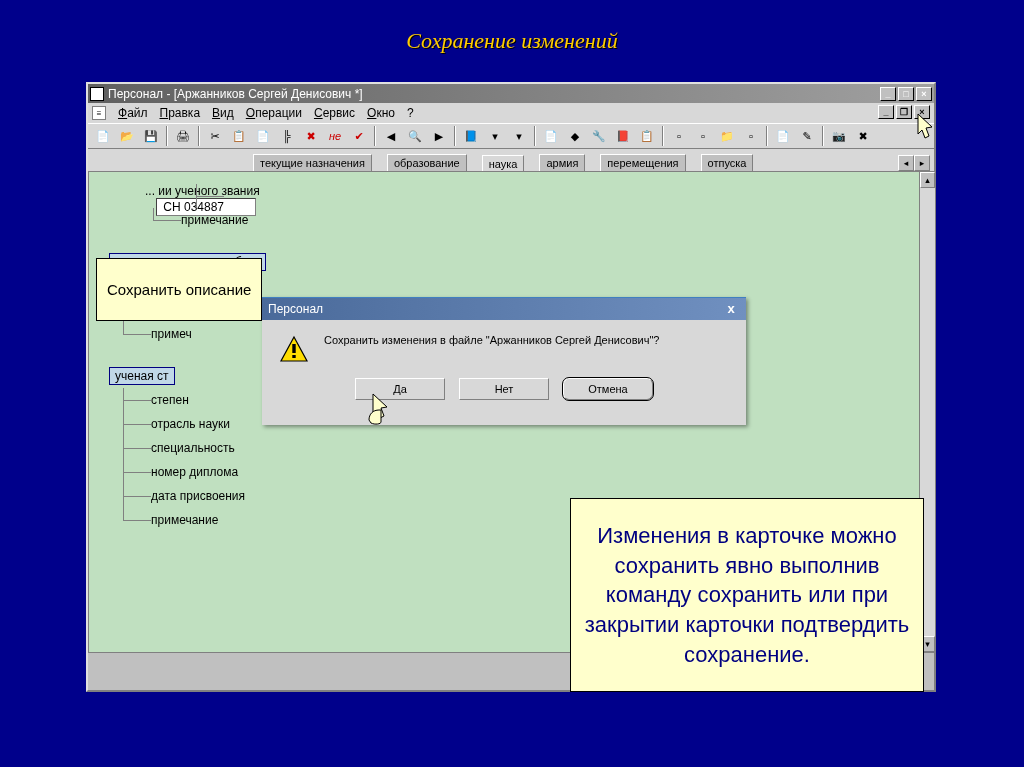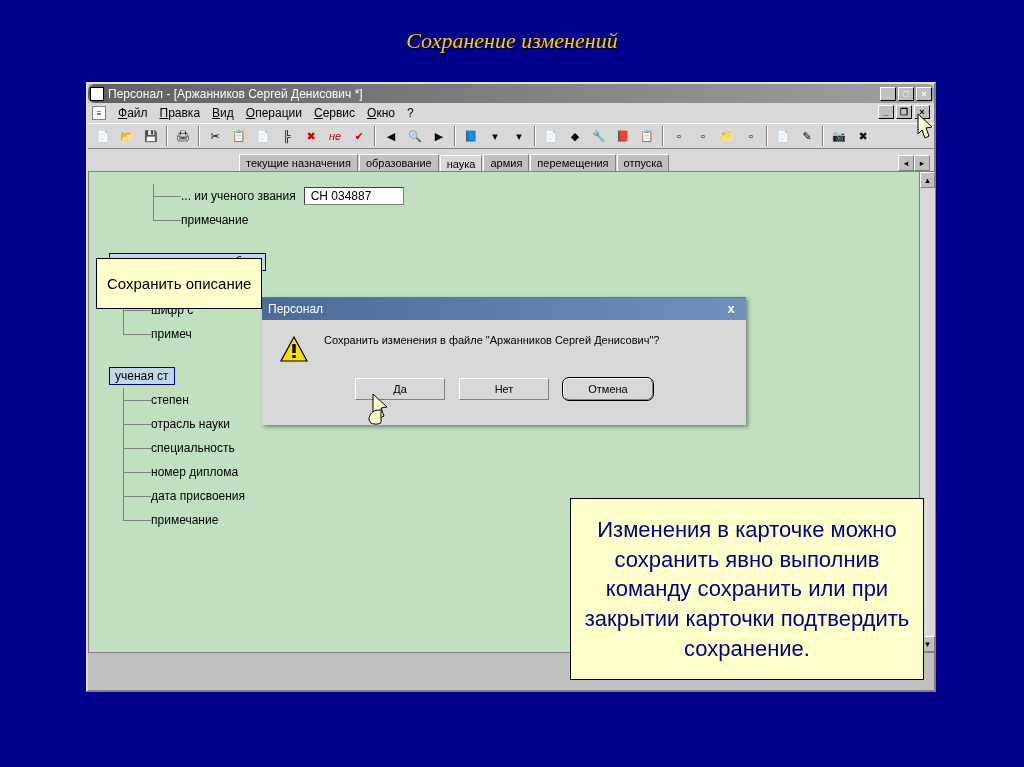--- a/index.html
+++ b/index.html
@@ -36,21 +36,20 @@
     border-top-color: #e0e0e0;
     border-left-color: #e0e0e0;
   }
   .titlebar {
     height: 19px;
     background: linear-gradient(to right, #606060, #a0a0a0);
     color: #fff;
     display: flex;
     align-items: center;
     padding: 0 2px;
-    border-radius: 7px;
   }
   .titlebar-icon {
     width: 14px; height: 14px;
     background: #fff;
     border: 1px solid #000;
     font-size: 8px;
     display: flex; align-items: center; justify-content: center;
     margin-right: 4px;
   }
   .titlebar-text { flex: 1; font-size: 12px; }
@@ -117,21 +116,21 @@
     border-left: 1px solid #808080;
     border-right: 1px solid #fff;
     margin: 0 2px;
   }
   .tabstrip {
     height: 22px;
     background: #d8d8d8;
     display: flex;
     align-items: flex-end;
     padding: 0 2px;
-    gap: 1px;
+    gap: 15px;
     position: relative;
   }
   .tab {
     padding: 2px 6px;
     background: #c0c0c0;
     border: 1px solid #808080;
     border-bottom: none;
     border-top-color: #fff;
     border-left-color: #fff;
     font-size: 11px;
@@ -270,21 +269,21 @@
   .dlg-btn.default {
     outline: 1px solid #000;
     border-radius: 6px;
   }
 
   
   .callout {
     position: absolute;
     background: #ffffcc;
     border: 1px solid #000;
-    padding: 16px 10px;
+    padding: 22px 10px;
     font-size: 15px;
     color: #000;
     font-family: Arial, sans-serif;
     z-index: 40;
   }
   .callout.big {
     font-size: 22px;
     color: #000080;
     text-align: center;
     line-height: 1.35;
@@ -382,21 +381,21 @@
     </div>
   </div>
 
   <div class="workarea">
     <div class="vsb">
       <div class="vsb-btn" style="top:0">▴</div>
       <div class="vsb-btn" style="bottom:0">▾</div>
     </div>
 
     <div class="tree">
-      <div class="tree-line" style="margin-left:36px;">
+      <div class="tree-line" style="margin-left:36px;flex-direction:column;">
         <div class="tree-elbow cont"></div>
         <span class="field-label">... ии ученого звания</span>
         <span class="field-input">СН 034887</span>
       </div>
       <div class="tree-line" style="margin-left:36px;">
         <div class="tree-elbow"></div>
         <span>примечание</span>
       </div>
 
       <div style="height:18px"></div>

